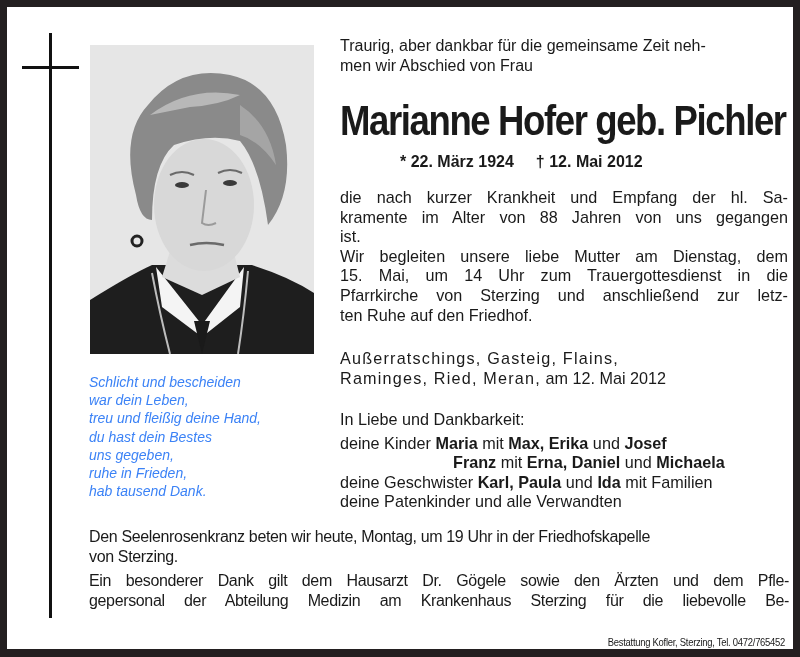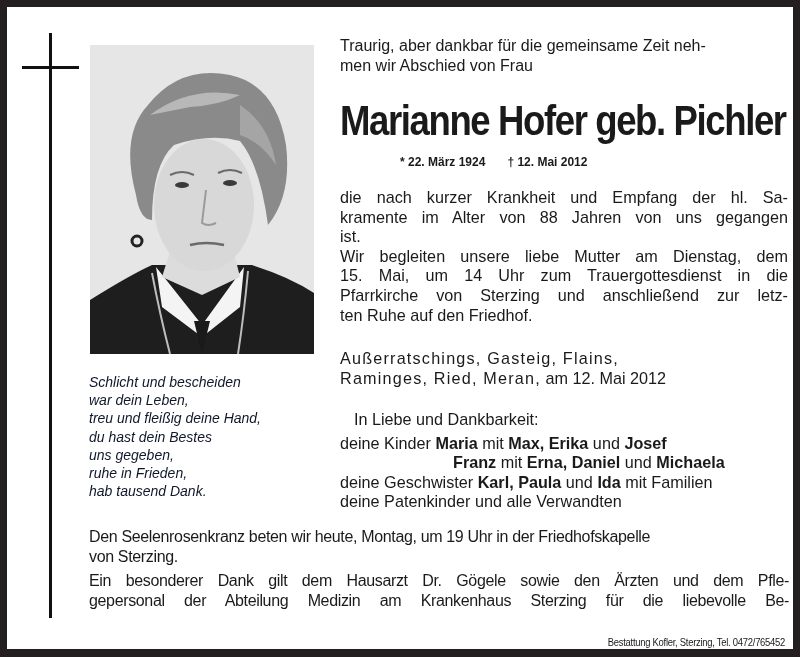--- a/index.html
+++ b/index.html
@@ -25,39 +25,39 @@
   .photo {
     position: absolute; left: 83px; top: 38px;
     width: 224px; height: 309px;
     background: linear-gradient(180deg, #e9e9e9 0%, #e4e4e4 60%, #d6d6d6 100%);
     overflow: hidden;
   }
   .photo svg { display: block; }
   .poem {
     position: absolute; left: 82px; top: 366px;
     font-style: italic; font-size: 14px; line-height: 18.2px;
-    color: #0f172a;
+    color: #3b82f6;
   }
   .poem div { white-space: nowrap; }
   .intro {
     position: absolute; left: 333px; top: 29px;
     font-size: 16px; line-height: 20px; width: 450px;
   }
   .intro div { white-space: nowrap; }
   .name {
     position: absolute; left: 333px; top: 90px;
     font-family: "Liberation Sans", sans-serif;
     font-weight: bold; font-size: 42px; line-height: 48px;
     letter-spacing: -1.6px;
     transform: scaleX(0.87); transform-origin: left top;
     white-space: nowrap;
   }
   .dates {
     position: absolute; left: 393px; top: 145px;
-    font-weight: bold; font-size: 12px; line-height: 20px;
+    font-weight: bold; font-size: 16px; line-height: 20px;
     white-space: nowrap; word-spacing: 0px;
   }
   .dates .gap { display: inline-block; width: 22px; }
   .body-block {
     position: absolute; left: 333px; top: 181px;
     font-size: 16.2px; line-height: 19.6px; width: 448px;
   }
   .body-block div { white-space: nowrap; }
   .body-block .para2 { }
   .justify { text-align: justify; text-align-last: justify; }
@@ -65,21 +65,21 @@
     position: absolute; left: 333px; top: 342px;
     font-size: 16.2px; line-height: 19.6px; letter-spacing: 1.2px;
     white-space: nowrap;
   }
   .places .date-part { letter-spacing: 0; }
   .mourners {
     position: absolute; left: 333px; top: 403px;
     font-size: 16.2px; line-height: 19.6px;
   }
   .mourners div { white-space: nowrap; }
-  .mourners .head { margin-bottom: 4px; margin-left: 14px; }
+  .mourners .head { margin-bottom: 4px; }
   .mourners .indent { padding-left: 113px; }
   .mourners b { font-weight: bold; }
   .bottom {
     position: absolute; left: 82px; top: 520px;
     font-size: 16px; line-height: 19.6px; width: 700px;
     letter-spacing: -0.35px;
   }
   .bottom div { white-space: nowrap; }
   .bottom .para2 { margin-top: 5px; }
   .footer {

